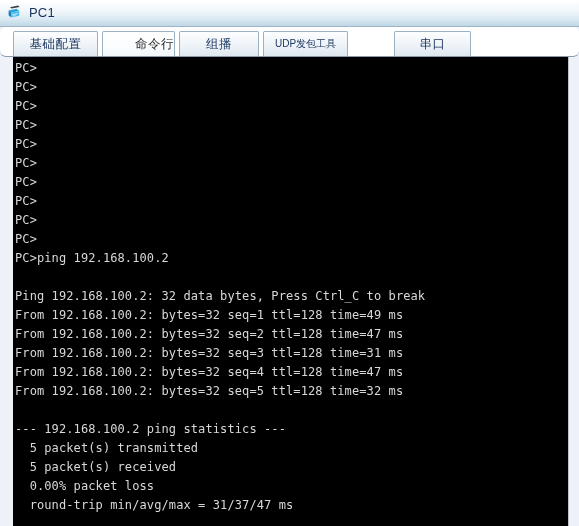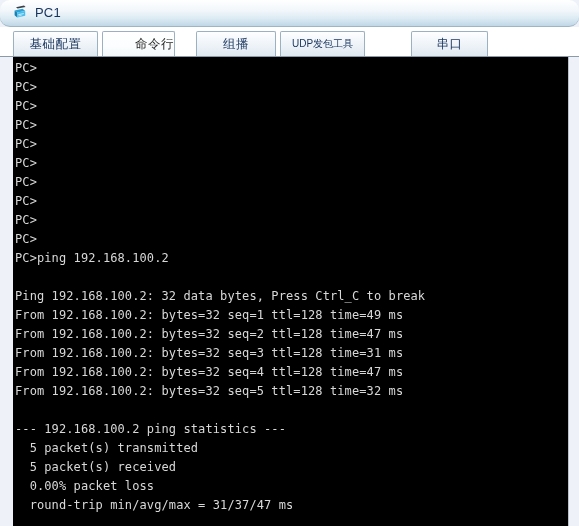--- a/index.html
+++ b/index.html
@@ -14,42 +14,42 @@
     box-sizing:border-box;
     display:flex;flex-direction:column;
   }
 
   
   .titlebar{
     height:27px;flex:0 0 27px;
     background:linear-gradient(to bottom,#ffffff 0%,#f2f7fb 40%,#dbeaf3 72%,#bfd7e6 100%);
     border-bottom:1px solid #9fb4c4;
     display:flex;align-items:center;
-    padding-left:12px;
+    padding-left:6px;
     box-sizing:border-box;
-    border-radius:10px;
   }
   .app-icon{
     width:18px;height:18px;position:relative;flex:0 0 18px;margin-right:5px;
   }
   .title-text{
     font-size:13px;color:#16325c;letter-spacing:0.2px;
     font-family:"Liberation Sans", sans-serif;
     line-height:14px;
   }
 
   
   .tabstrip{
     flex:0 0 30px;height:30px;
     background:#ffffff;
     border-bottom:1px solid #8a9aa8;
     display:flex;align-items:flex-end;
     padding-left:13px;
     box-sizing:border-box;
     position:relative;
+    border-radius:6px;
   }
   .tab{
     height:25px;
     margin-right:4px;
     display:flex;align-items:center;justify-content:center;
     border:1px solid #9bb0c0;
     border-bottom:none;
     border-radius:2px 2px 0 0;
     font-size:12.5px;
     color:#16325c;
@@ -58,21 +58,21 @@
     background:linear-gradient(to bottom,#fdfeff 0%,#eef3f8 55%,#dfe8f0 100%);
     white-space:nowrap;
     letter-spacing:0.5px;
   }
   .tab.selected{
     background:linear-gradient(to bottom,#ffffff 0%,#fbfdfe 60%,#f3f8fb 100%);
     color:#2a2a2a;
   }
   .tab.w1{width:85px;}
   .tab.w2{width:73px;padding-left:32px;}
-  .tab.w3{width:80px;margin-left:17px;}
+  .tab.w3{width:80px;}
   .tab.w4{width:85px;font-size:10px;letter-spacing:0;}
   .tab.w5{width:77px;margin-left:42px;}
 
   
   .term-wrap{
     flex:1 1 auto;
     background:#eef1f7;
     padding:0 10px 8px 13px;
     box-sizing:border-box;
     position:relative;

